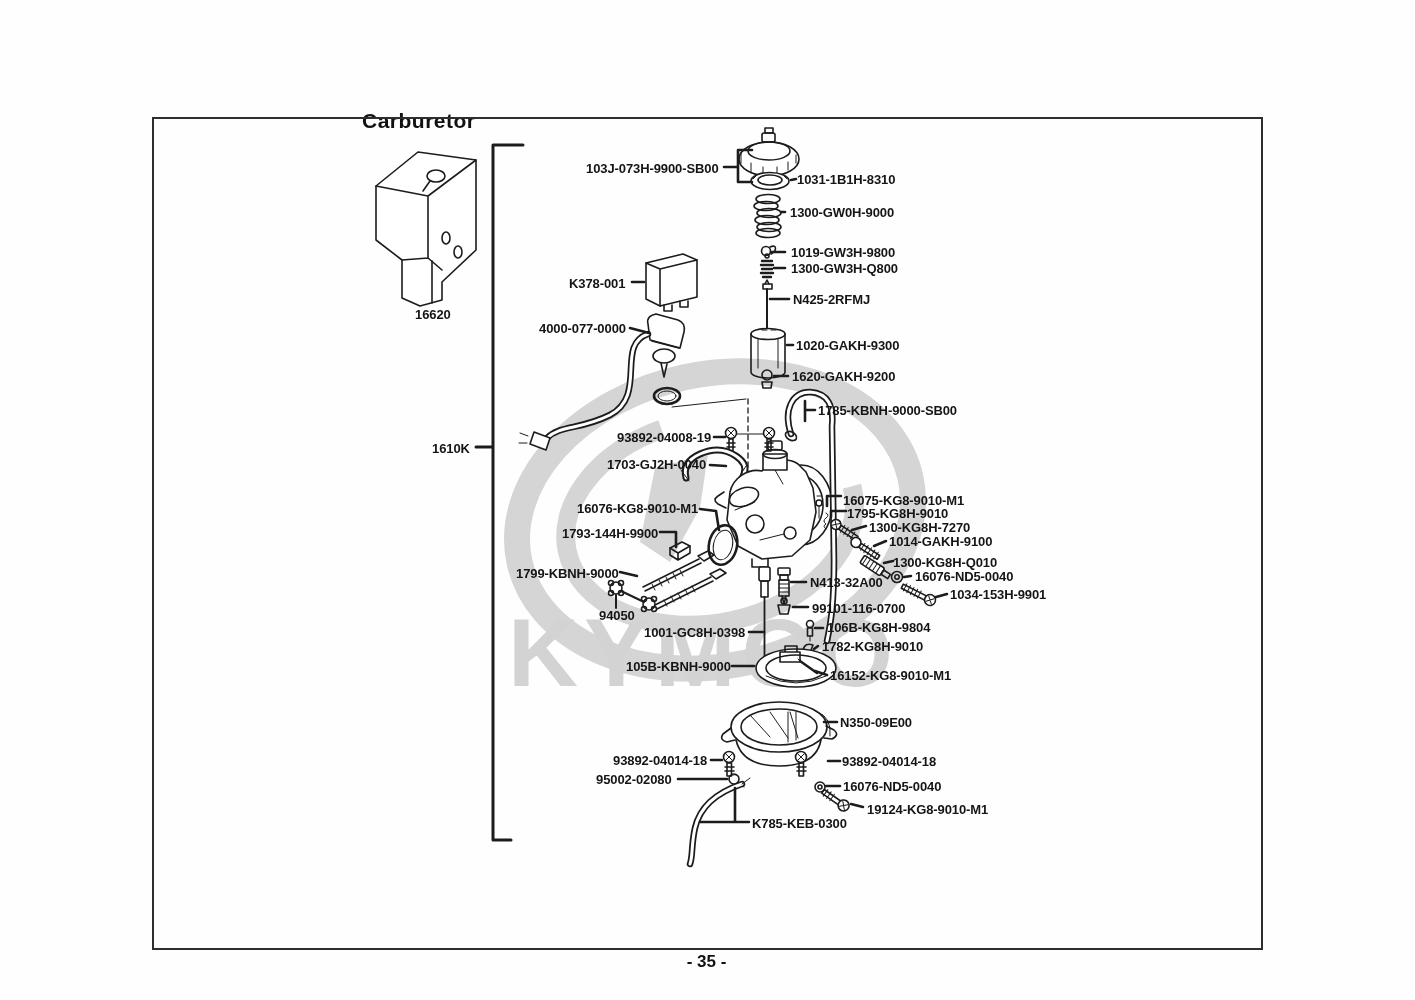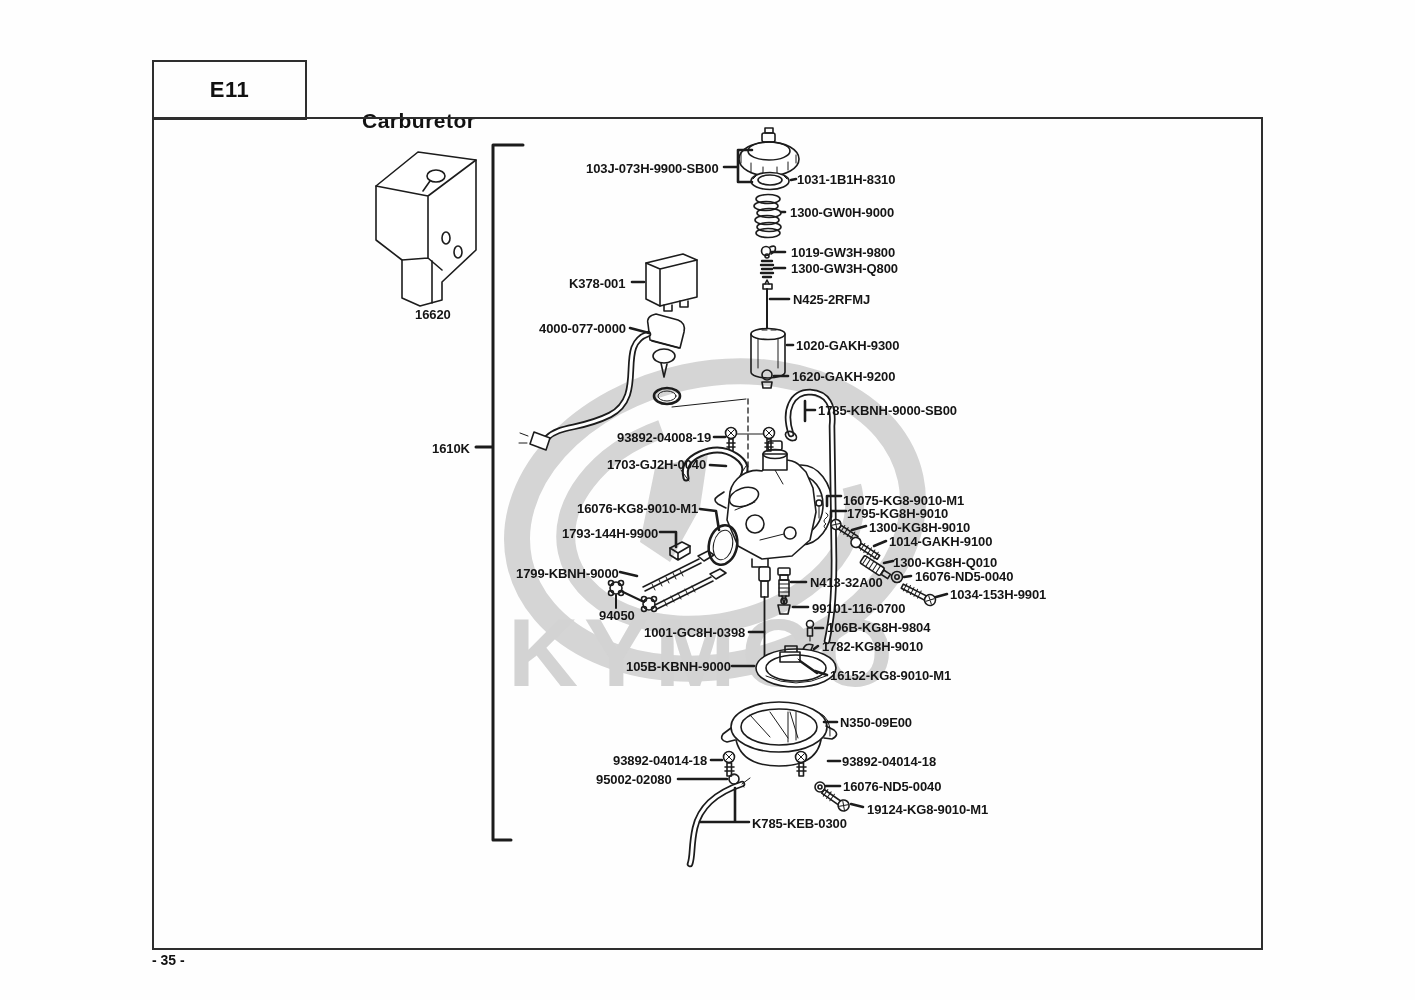--- a/index.html
+++ b/index.html
@@ -6,22 +6,22 @@
   .page{position:relative;width:1415px;height:1000px;background:#fefefe;overflow:hidden;
         font-family:"Liberation Sans",sans-serif;color:#111;}
   .art{position:absolute;left:0;top:0;}
   .ebox{position:absolute;left:152px;top:60px;width:151px;height:56px;border:2px solid #2e2e2e;
         display:flex;align-items:center;justify-content:center;background:transparent;}
   .ebox span{font-size:22px;font-weight:bold;letter-spacing:.5px;}
   .htitle{position:absolute;left:362px;top:77px;font-size:21px;font-weight:bold;letter-spacing:.5px;margin-top:32px;}
   .frame{position:absolute;left:152px;top:117px;width:1107px;height:829px;border:2px solid #2e2e2e;}
   .lbl{position:absolute;font-size:13px;font-weight:bold;white-space:nowrap;color:#151515;
        letter-spacing:-.1px;line-height:14px;}
-  .pagenum{position:absolute;left:152px;top:952px;width:1109px;
-           font-size:14px;font-weight:bold;}
+  .pagenum{position:absolute;left:152px;top:952px;width:1109px;text-align:center;
+           font-size:17px;font-weight:bold;}
   
   .s{stroke:#1c1c1c;fill:none;stroke-width:1.6;stroke-linecap:round;stroke-linejoin:round;}
   .thin{stroke-width:1;}
   .fw{fill:#ffffff;}
   .ld{stroke-width:2.6;}
   .dash{stroke-dasharray:5 4;stroke-width:1.3;}
   .tube{stroke-width:6.5;}
   .tubei{stroke:#ffffff;stroke-width:3;}
   .wmtx{font-family:"Liberation Sans",sans-serif;font-weight:bold;font-size:97px;
         letter-spacing:6px;fill:#c9c9c9;}
@@ -313,23 +313,20 @@
       <path d="M711,760 H722"></path>
       <path d="M840,761 H828"></path>
       <path d="M678,779 H727"></path>
       <path d="M840,786 H826"></path>
       <path d="M863,807 L851,804"></path>
       <path d="M700,822 H749 M735,822 V788"></path>
     </g>
   </g>
 </svg>
 
-<div class="ebox">
-  <span>E11</span>
-</div>
 <div class="htitle">Carburetor</div>
 <div class="frame"></div>
 
 <div class="lbl" style="left:415px;top:308px">16620</div>
 <div class="lbl" style="left:432px;top:442px">1610K</div>
 
 <div class="lbl" style="left:586px;top:162px">103J-073H-9900-SB00</div>
 <div class="lbl" style="left:797px;top:173px">1031-1B1H-8310</div>
 <div class="lbl" style="left:790px;top:206px">1300-GW0H-9000</div>
 <div class="lbl" style="left:791px;top:246px">1019-GW3H-9800</div>
@@ -337,21 +334,21 @@
 <div class="lbl" style="left:793px;top:293px">N425-2RFMJ</div>
 <div class="lbl" style="left:796px;top:339px">1020-GAKH-9300</div>
 <div class="lbl" style="left:792px;top:370px">1620-GAKH-9200</div>
 <div class="lbl" style="left:569px;top:277px">K378-001</div>
 <div class="lbl" style="left:539px;top:322px">4000-077-0000</div>
 <div class="lbl" style="left:818px;top:404px">1785-KBNH-9000-SB00</div>
 <div class="lbl" style="left:617px;top:431px">93892-04008-19</div>
 <div class="lbl" style="left:607px;top:458px">1703-GJ2H-0040</div>
 <div class="lbl" style="left:843px;top:494px">16075-KG8-9010-M1</div>
 <div class="lbl" style="left:847px;top:507px">1795-KG8H-9010</div>
-<div class="lbl" style="left:869px;top:521px">1300-KG8H-9010</div>
+<div class="lbl" style="left:869px;top:521px">1300-KG8H-7270</div>
 <div class="lbl" style="left:889px;top:535px">1014-GAKH-9100</div>
 <div class="lbl" style="left:893px;top:556px">1300-KG8H-Q010</div>
 <div class="lbl" style="left:915px;top:570px">16076-ND5-0040</div>
 <div class="lbl" style="left:950px;top:588px">1034-153H-9901</div>
 <div class="lbl" style="left:577px;top:502px">16076-KG8-9010-M1</div>
 <div class="lbl" style="left:562px;top:527px">1793-144H-9900</div>
 <div class="lbl" style="left:516px;top:567px">1799-KBNH-9000</div>
 <div class="lbl" style="left:599px;top:609px">94050</div>
 <div class="lbl" style="left:810px;top:576px">N413-32A00</div>
 <div class="lbl" style="left:812px;top:602px">99101-116-0700</div>

